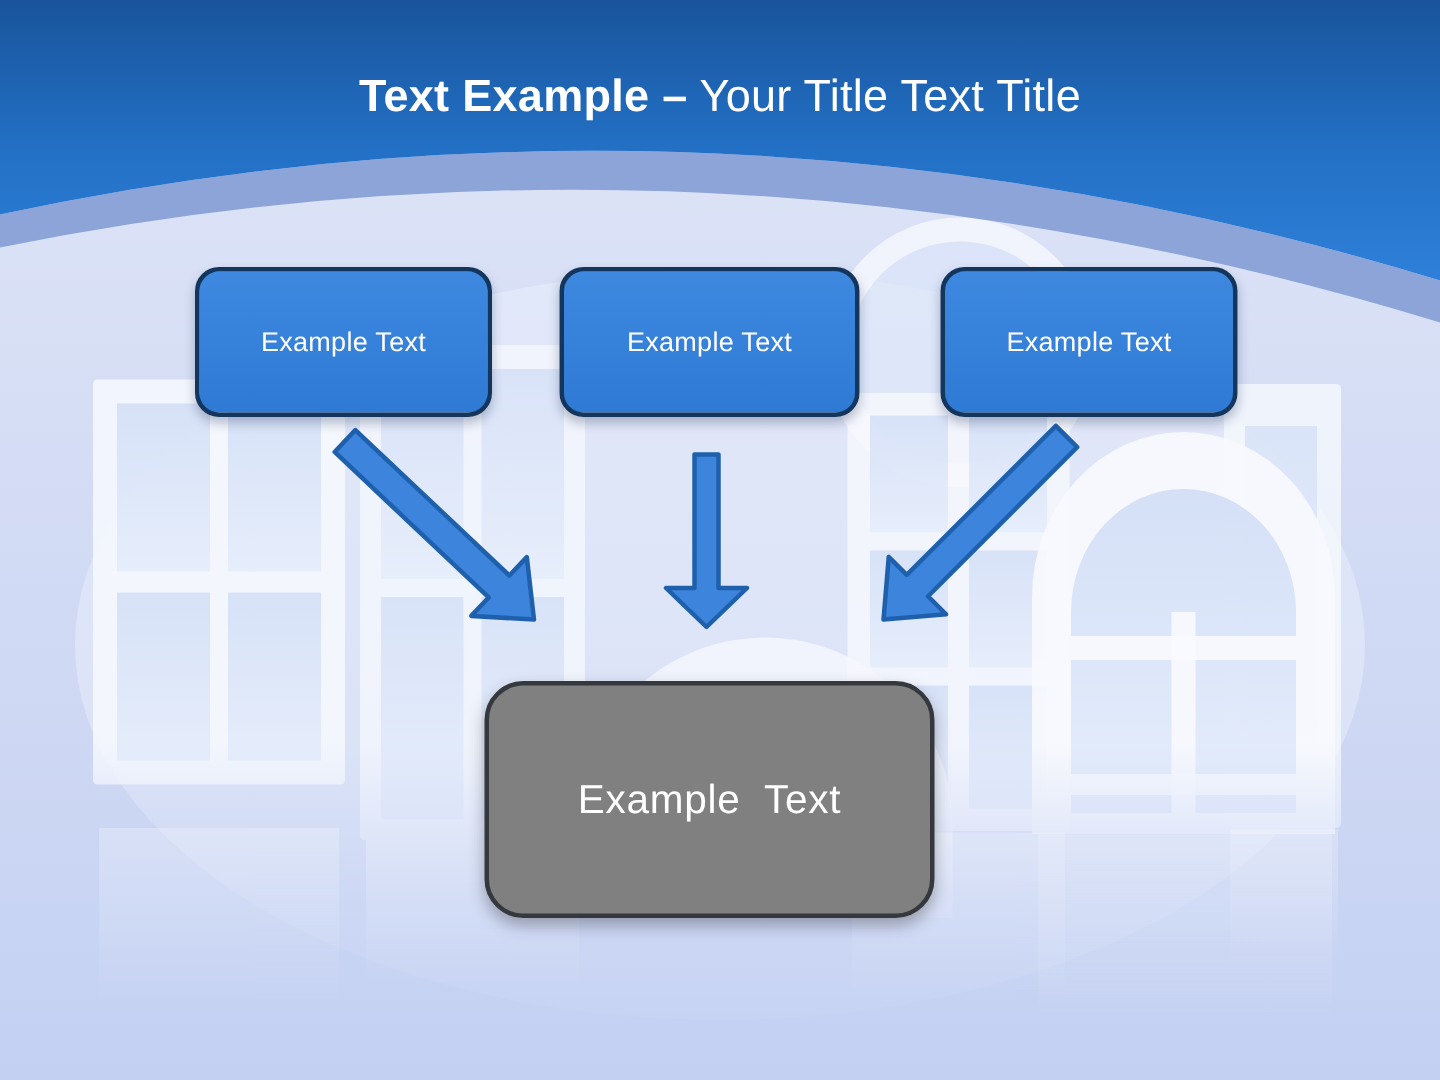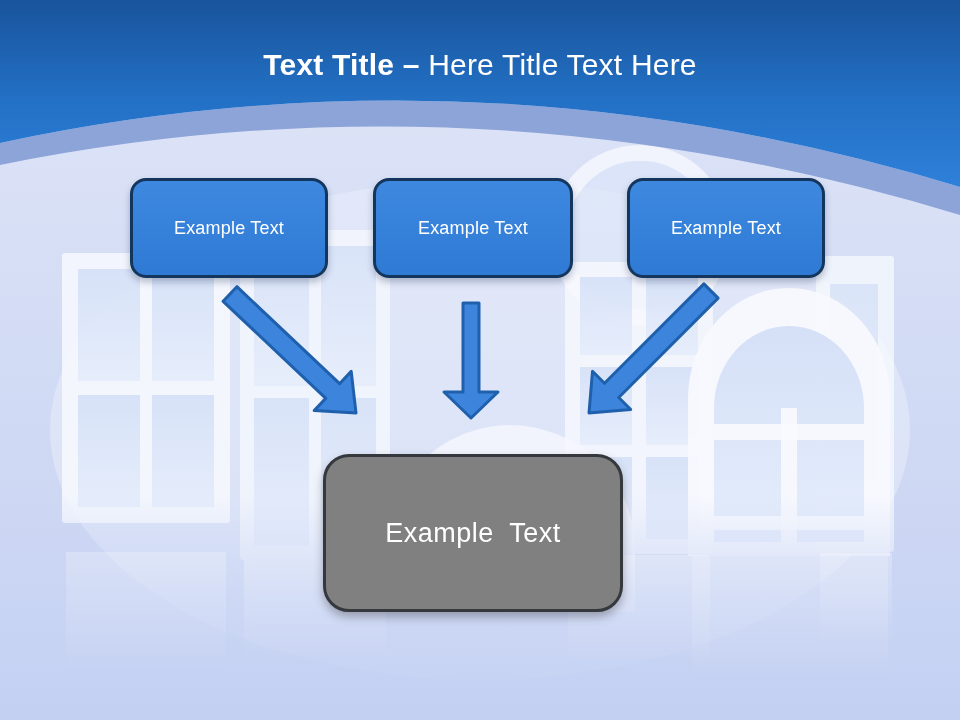--- a/index.html
+++ b/index.html
@@ -127,21 +127,21 @@
       <rect x="692" y="556" width="196" height="125" fill="url(#refGrad)"></rect>
       <rect x="820" y="553" width="72" height="90" fill="url(#refGrad)"></rect>
     </g>
 
     <path d="M 0 143 Q 480 40 960 187 L 960 215 Q 480 68 0 165 Z" fill="#8ca4d8"></path>
 
     <path d="M 0 0 H 960 V 187 Q 480 40 0 143 Z" fill="url(#headerGrad)"></path>
   </svg>
 
   <div class="title">
-    <span class="em">Text Title –</span><span class="rest"> Here Title Text Here</span>
+    <span class="em">Text Example –</span><span class="rest"> Your Title Text Title</span>
   </div>
 
   <svg class="arrows" width="960" height="720" viewBox="0 0 960 720" aria-hidden="true">
     <polygon points="236.9,286.7 339.6,383.7 351.2,371.4 356,413 314.2,410.6 325.8,398.3 223.1,301.3" fill="#3c84dc" stroke="#1f60ad" stroke-width="3" stroke-linejoin="round"></polygon>
     <polygon points="463,303 479,303 479,392 498,392 471,418 444,392 463,392" fill="#3c84dc" stroke="#1f60ad" stroke-width="3" stroke-linejoin="round"></polygon>
     <polygon points="703.9,283.9 604.5,383.3 592.5,371.3 589,413 630.7,409.5 618.7,397.5 718.1,298.1" fill="#3c84dc" stroke="#1f60ad" stroke-width="3" stroke-linejoin="round"></polygon>
   </svg>
 
   <div class="tblock tb1">
     <span class="lbl">Example Text</span>

